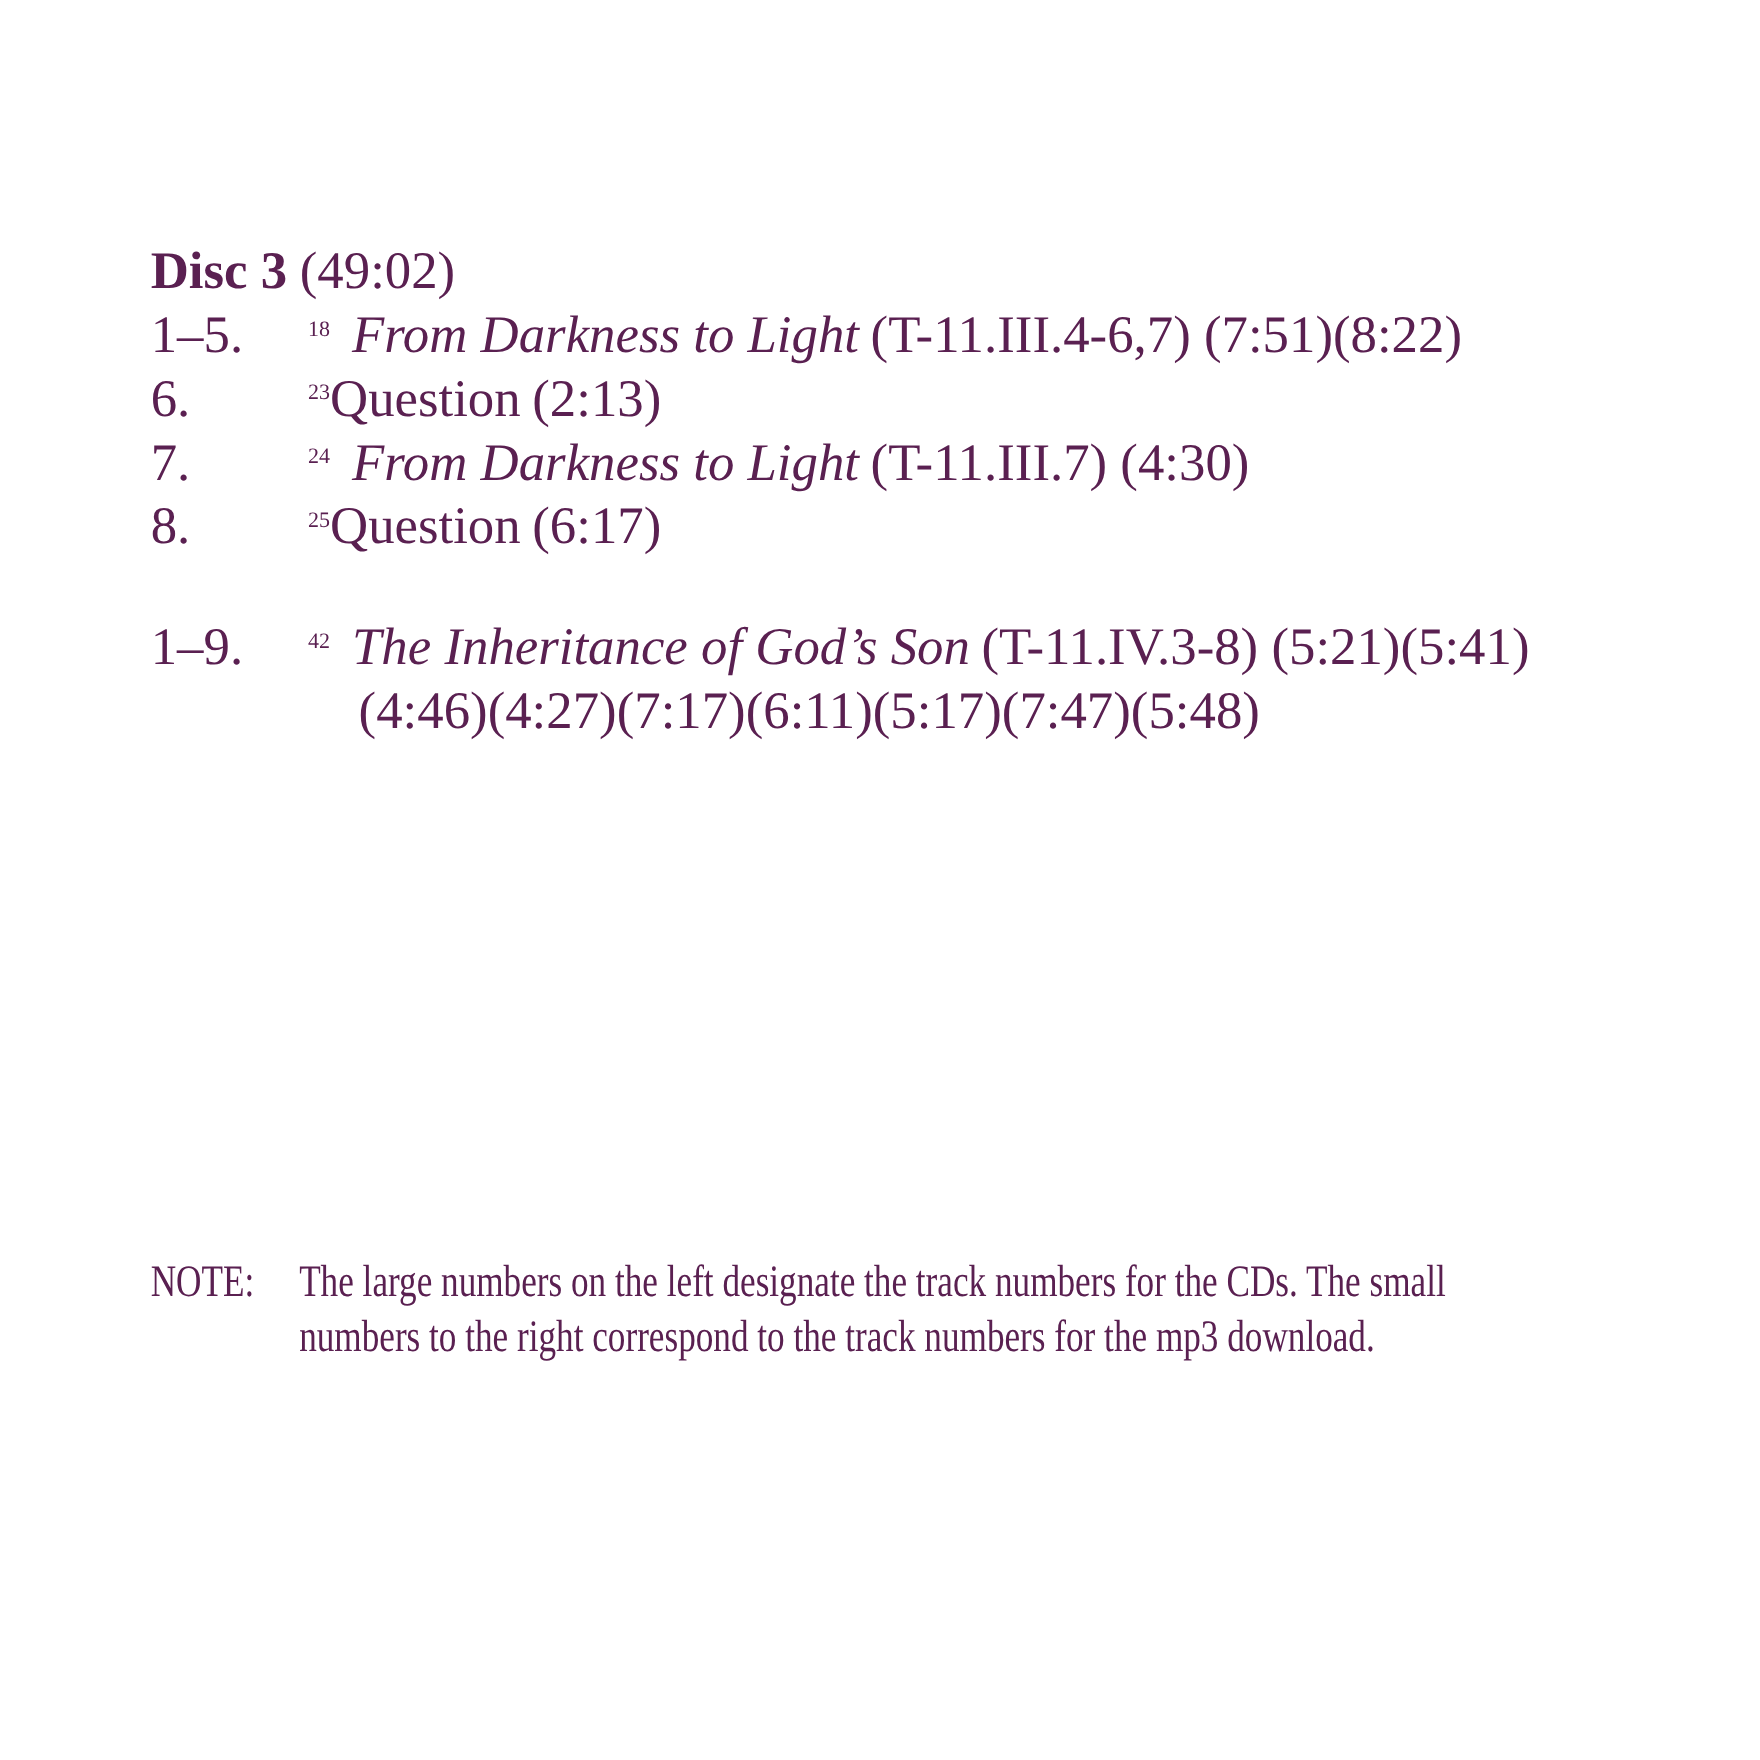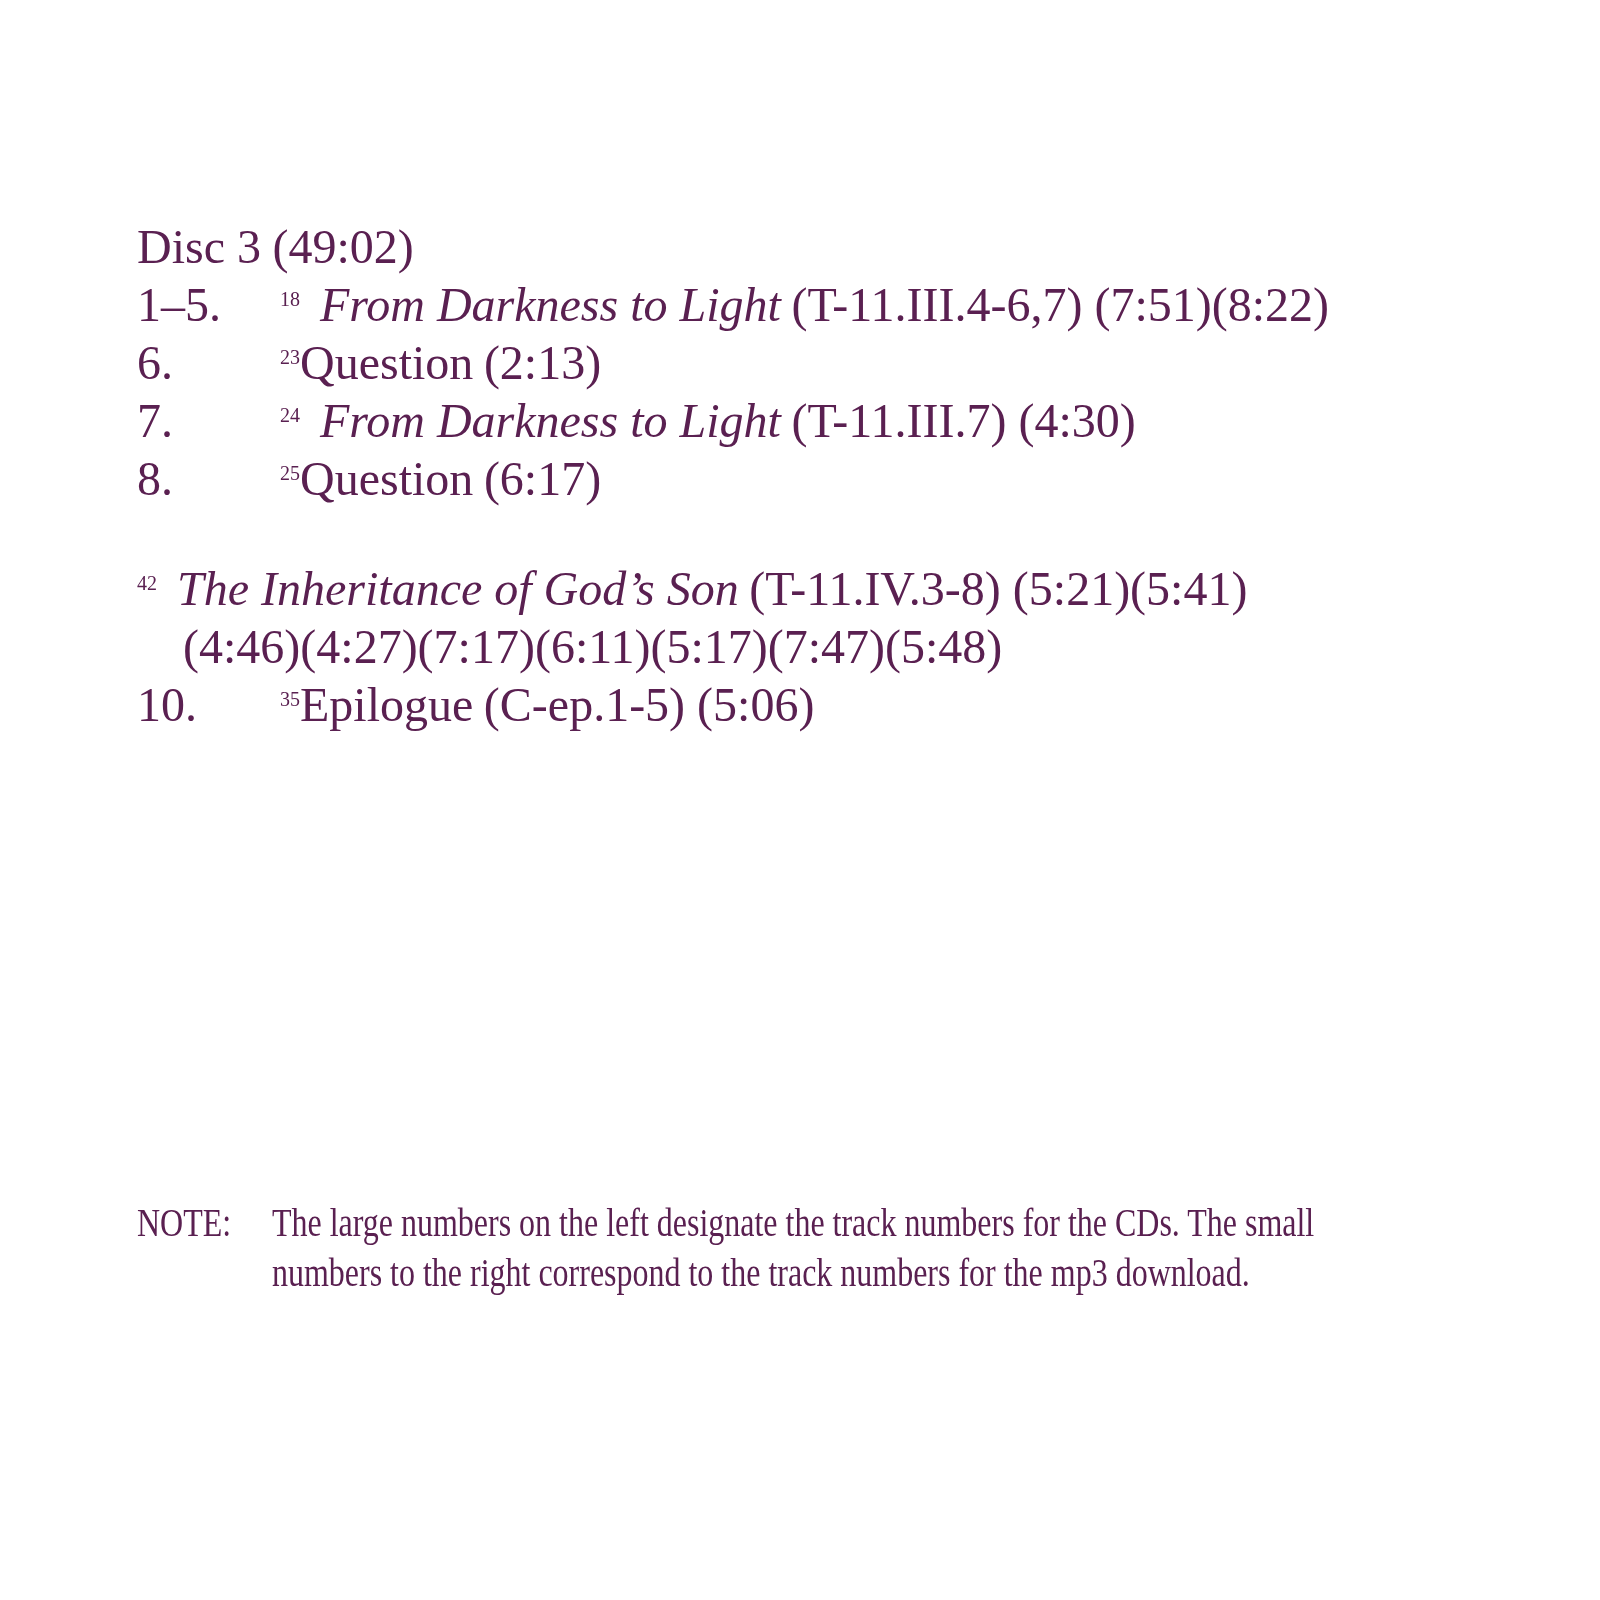--- a/index.html
+++ b/index.html
@@ -23,21 +23,21 @@
     line-height: 58px;
   }
   .disc-section + .disc-section { margin-top: 52px; }
   .disc-header {
     margin: 0;
     font-size: 48px;
     line-height: 58px;
     font-weight: normal;
     white-space: nowrap;
   }
-  .disc-title { font-weight: normal; }
+  .disc-title { font-weight: bold; }
   .disc-duration { margin-left: 0.24em; }
   .track-row { display: flex; gap: 10px; }
   .track-num { flex: 0 0 133px; width: 133px; }
   .track-content { flex: 1 1 auto; white-space: nowrap; }
   .mp3-num {
     font-size: 20px;
     line-height: 0;
     vertical-align: 15px;
   }
   .italic { font-style: italic; margin-left: 20px; }
@@ -87,27 +87,24 @@
   <div class="track-row">
     <span class="track-num">8.</span>
     <span class="track-content"><sup class="mp3-num">25</sup><span class="track-title">Question</span><span class="track-ref">(6:17)</span></span>
   </div>
 </div>
   </section>
 
   <section class="disc-section">
     <div>
   <div class="track-row">
+    <span class="track-num">1–9.</span>
     <span class="track-content"><sup class="mp3-num">42</sup><span class="track-title italic">The Inheritance of God’s Son</span><span class="track-ref">(T-11.IV.3-8) (5:21)(5:41)</span><span class="track-continuation">(4:46)(4:27)(7:17)(6:11)(5:17)(7:47)(5:48)</span></span>
   </div>
 
-  <div class="track-row">
-    <span class="track-num">10.</span>
-    <span class="track-content"><sup class="mp3-num">35</sup><span class="track-title">Epilogue</span><span class="track-ref">(C-ep.1-5) (5:06)</span></span>
-  </div>
 </div>
   </section>
 </div>
 
   <div class="note">
     <span class="note-label">NOTE:</span>
     <span class="note-text">
         <div class="note-line">The large numbers on the left designate the track numbers for the CDs. The small</div>
         <div class="note-line">numbers to the right correspond to the track numbers for the mp3 download.</div>
       </span>

